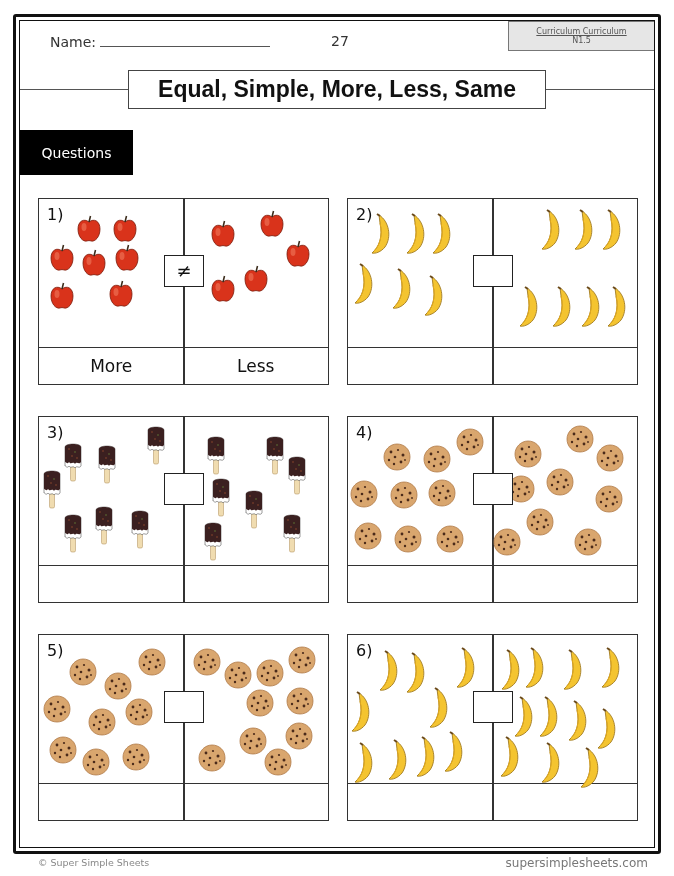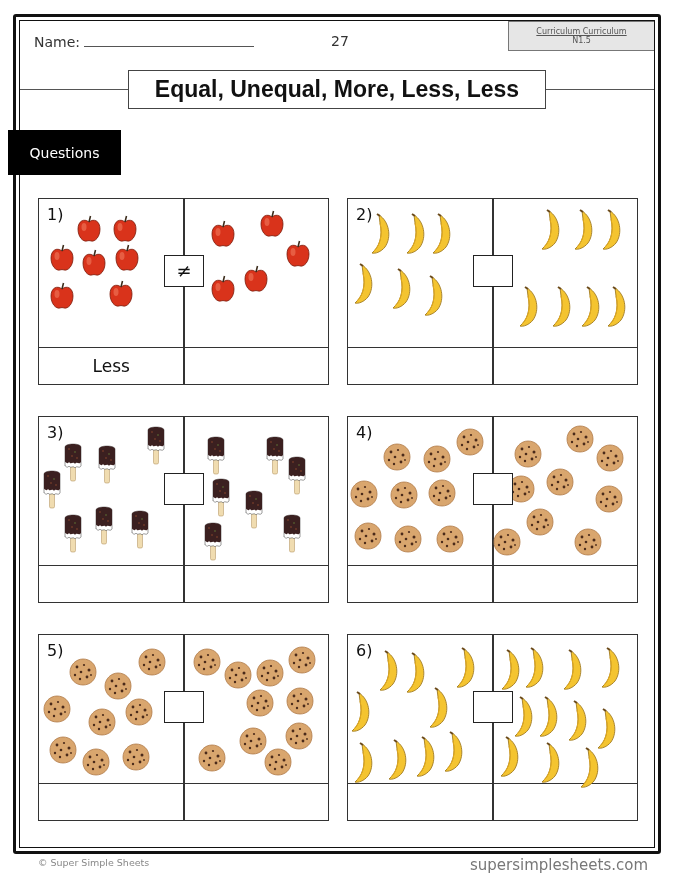--- a/index.html
+++ b/index.html
@@ -9,42 +9,42 @@
   .frame-outer {
     position: absolute; left: 13px; top: 14px; width: 648px; height: 840px;
     border: 3px solid #111; border-radius: 3px;
   }
   .frame-inner {
     position: absolute; left: 19px; top: 20px; width: 636px; height: 828px;
     border: 1.5px solid #111;
   }
 
   .name-line {
-    position: absolute; left: 34px; top: 33px; font-size: 14px; color: #333;
+    position: absolute; left: 50px; top: 33px; font-size: 14px; color: #333;
     font-family: "DejaVu Sans", sans-serif;
   }
   .name-line .blank { display: inline-block; width: 170px; border-bottom: 1px solid #555; height: 14px; vertical-align: baseline; margin-left: 4px; }
   .page-num { position: absolute; left: 331px; top: 33px; font-size: 14px; color: #333; }
 
   .curriculum {
     position: absolute; left: 508px; top: 21px; width: 146px; height: 30px;
     background: #e6e6e6; border: 1px solid #777; border-right: none;
     text-align: center; font-size: 8px; color: #555; line-height: 9px; padding-top: 5px;
   }
   .curriculum .cc-title { text-decoration: underline; display: block; }
 
   .title-rule { position: absolute; left: 20px; top: 89px; width: 634px; height: 1px; background: #555; }
   .title-box {
     position: absolute; left: 128px; top: 70px; width: 418px; height: 39px;
     background: #fff; border: 1px solid #444;
     font-family: "Liberation Sans", sans-serif; font-weight: bold; font-size: 23px;
     text-align: center; line-height: 37px; color: #111;
   }
 
-  .q-bar { position: absolute; left: 8px; top: 130px; height: 58px; display: flex; }
+  .q-bar { position: absolute; left: 20px; top: 130px; height: 58px; display: flex; }
   .q-label {
     width: 113px; height: 45px; background: #000; color: #fff; font-size: 14px;
     display: flex; align-items: center; justify-content: center;
   }
   .q-text {
     width: 495px; height: 45px; background: #f2f2f2; border: 1px solid #444; border-left: none;
     font-size: 13.5px; color: #222; padding: 3px 8px 0 9px; line-height: 19px;
   }
 
   .qbox {
@@ -64,40 +64,40 @@
   .qbox .answers { position: absolute; left: 0; top: 149px; width: 100%; height: 36px; display: flex; }
   .qbox .answer { width: 50%; height: 36px; display: flex; align-items: center; justify-content: center; font-size: 17px; color: #111; }
 
   .item { position: absolute; }
   .apple { width: 26px; height: 28px; }
   .banana { width: 22px; height: 42px; }
   .popsicle { width: 18px; height: 40px; }
   .cookie { width: 28px; height: 28px; }
 
   .footer-left { position: absolute; left: 38px; top: 857px; font-size: 9.5px; color: #888; text-align: center; }
-  .footer-right { position: absolute; right: 26px; top: 856px; font-size: 15px; color: #777; }
+  .footer-right { position: absolute; right: 26px; top: 856px; font-size: 12px; color: #777; }
 </style>
 </head>
 <body>
 
 <div class="frame-outer"></div>
 <div class="frame-inner"></div>
 
 <div class="name-line">
   <span>Name:</span><span class="blank"></span>
 </div>
 <div class="page-num">27</div>
 
 <div class="curriculum">
   <span class="cc-title">Curriculum Curriculum</span>
   <span>N1.5</span>
 </div>
 
 <div class="title-rule"></div>
-<div class="title-box">Equal, Unequal, More, Less, Less</div>
+<div class="title-box">Equal, Simple, More, Less, Same</div>
 
 <div class="q-bar">
   <div class="q-label">Questions</div>
 </div>
 
 <div class="qbox" style="left:38px; top:198px;">
   <div class="img-area"></div>
   <div class="divider"></div>
   <div class="num">1)</div>
   <div class="side left" id="p0L">
@@ -159,20 +159,21 @@
           <path d="M13 7 L14.5 1" stroke="#3a2a1a" stroke-width="1.6"></path>
         </svg></div>
       <div class="item apple" style="left: 59px; top: 66px;"><svg viewBox="0 0 26 28" width="26" height="28">
           <path d="M13 7 C8 3,2 6,2 14 C2 22,7 27,11 26 C12 25.5,14 25.5,15 26 C19 27,24 22,24 14 C24 6,18 3,13 7Z" fill="#d9331b" stroke="#7a1a0a" stroke-width="0.8"></path>
           <ellipse cx="8" cy="12" rx="2.5" ry="4" fill="#f07a5e" opacity="0.6"></ellipse>
           <path d="M13 7 L14.5 1" stroke="#3a2a1a" stroke-width="1.6"></path>
         </svg></div>
     </div>
   <div class="sym-box">≠</div>
   <div class="answers">
+    <div class="answer">More</div>
     <div class="answer">Less</div>
   </div>
 </div>
 
 <div class="qbox" style="left:347px; top:198px;">
   <div class="img-area"></div>
   <div class="divider"></div>
   <div class="num">2)</div>
   <div class="side left" id="p1L">
       <div class="item banana" style="left: 23px; top: 14px;"><svg viewBox="0 0 22 42" width="22" height="42">

